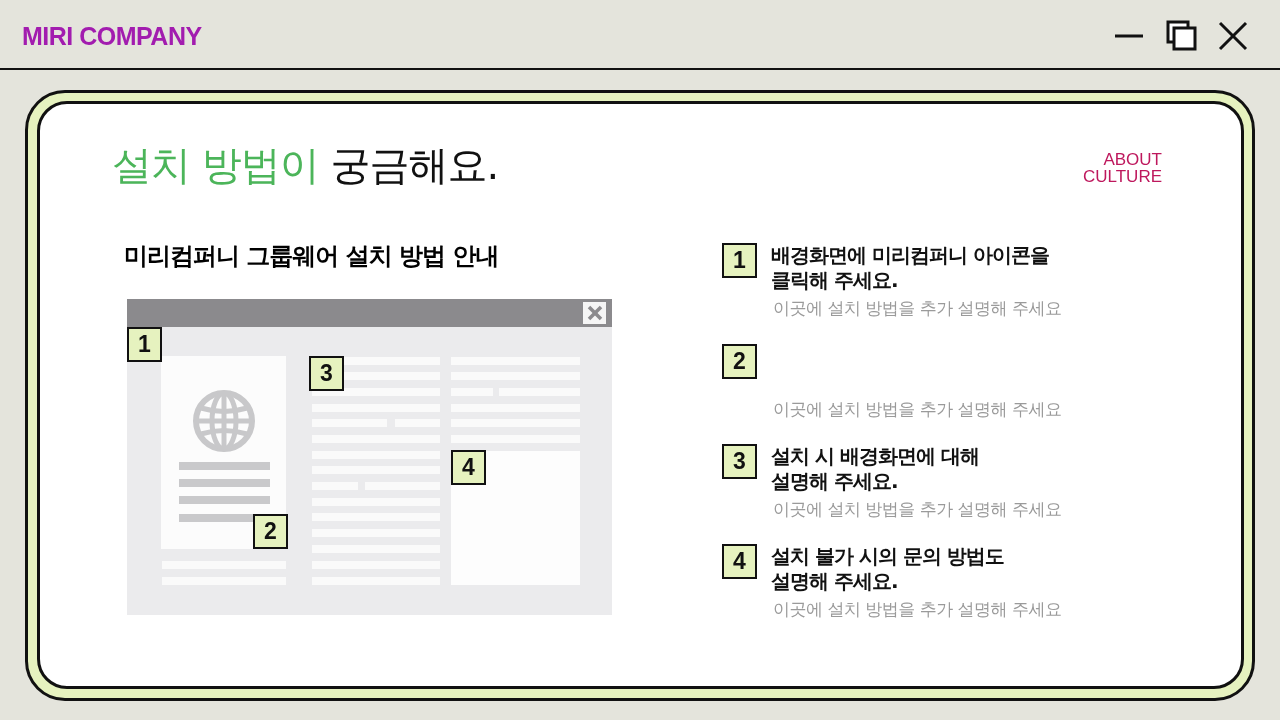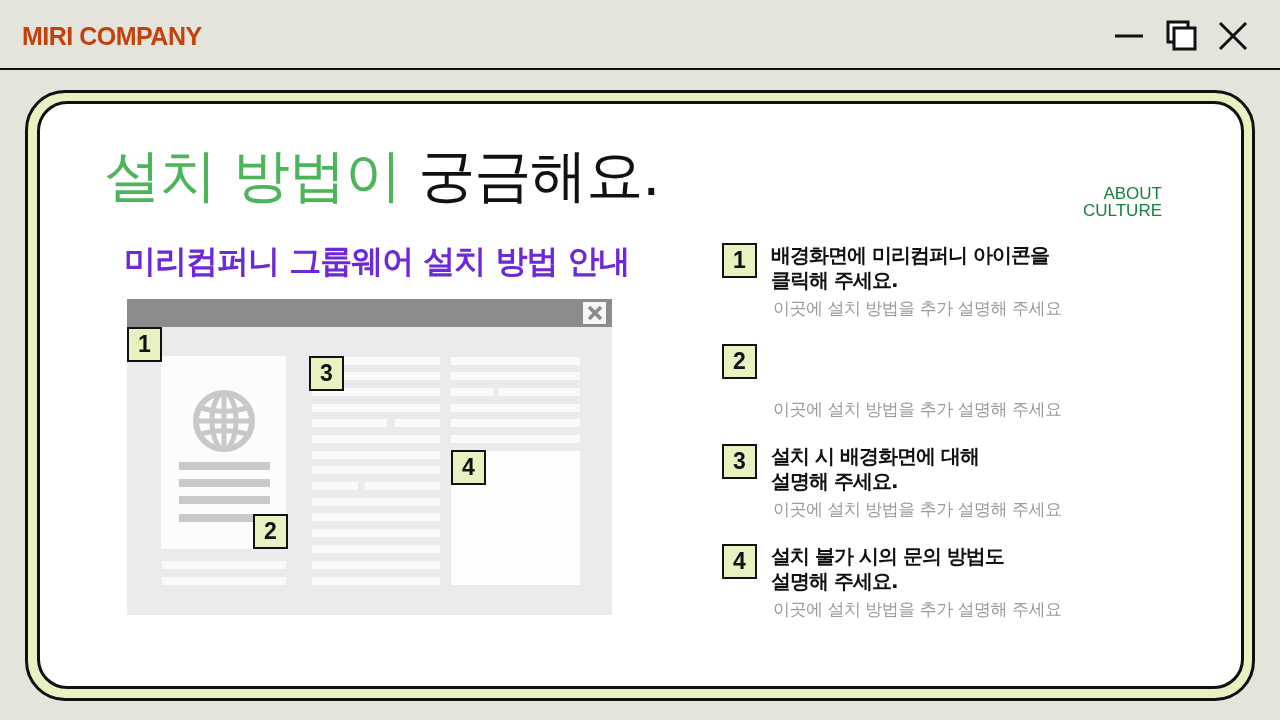--- a/index.html
+++ b/index.html
@@ -1,35 +1,35 @@
 <!DOCTYPE html>
 <html><head>
 <meta charset="utf-8">
 <style>
   * { box-sizing: border-box; margin: 0; padding: 0; }
   html, body { width: 1280px; height: 720px; overflow: hidden; }
   body { background: #e4e4dc; font-family: "DejaVu Sans", sans-serif; position: relative; color: #111; }
 
   .titlebar { position: absolute; left: 0; top: 0; width: 1280px; height: 70px; border-bottom: 2px solid #111; }
-  .brand { position: absolute; left: 22px; top: 22px; font-family: "Liberation Sans", sans-serif; font-weight: 700; font-size: 25px; letter-spacing: -0.5px; color: #c2410c; }
+  .brand { position: absolute; left: 22px; top: 22px; font-family: "Liberation Sans", sans-serif; font-weight: 700; font-size: 25px; letter-spacing: -0.5px; color: #a21caf; }
   .win-btn { position: absolute; top: 18px; width: 36px; height: 36px; cursor: pointer; }
   .win-min { left: 1111px; }
   .win-max { left: 1163px; }
   .win-close { left: 1215px; }
 
   .frame { position: absolute; left: 25px; top: 90px; width: 1230px; height: 611px; border: 3px solid #111; border-radius: 40px; background: #e6f2bf; }
   .card { position: absolute; left: 37px; top: 101px; width: 1207px; height: 588px; border: 3px solid #111; border-radius: 30px; background: #ffffff; }
 
-  .headline { position: absolute; left: 104px; top: 138px; font-family: "DejaVu Sans", sans-serif; font-size: 57px; font-weight: 400; letter-spacing: -1px; white-space: nowrap; }
+  .headline { position: absolute; left: 112px; top: 138px; font-family: "DejaVu Sans", sans-serif; font-size: 40px; font-weight: 400; letter-spacing: -1px; white-space: nowrap; }
   .headline .green { color: #4cb55a; }
   .headline .dark { color: #111; }
 
-  .about { position: absolute; left: 1060px; top: 151px; width: 102px; text-align: right; font-family: "Liberation Sans", sans-serif; font-size: 17px; line-height: 17px; color: #15803d; margin-top: 34px; }
+  .about { position: absolute; left: 1060px; top: 151px; width: 102px; text-align: right; font-family: "Liberation Sans", sans-serif; font-size: 17px; line-height: 17px; color: #be185d; }
 
-  .subtitle { position: absolute; left: 124px; top: 240px; font-size: 32px; font-weight: 700; letter-spacing: -1px; color: #6d28d9; white-space: nowrap; }
+  .subtitle { position: absolute; left: 124px; top: 240px; font-size: 24px; font-weight: 700; letter-spacing: -1px; color: #000000; white-space: nowrap; }
 
   
   .mock { position: absolute; left: 127px; top: 299px; width: 485px; height: 316px; background: #ebebed; }
   .mock-bar { position: absolute; left: 0; top: 0; width: 485px; height: 28px; background: #8b8a8d; }
   .mock-x { position: absolute; left: 583px; top: 302px; width: 23px; height: 22px; background: #f5f5f5; display: flex; align-items: center; justify-content: center; }
   .mock-left { position: absolute; left: 161px; top: 356px; width: 125px; height: 193px; background: #fcfcfc; }
   .gline { position: absolute; height: 8px; background: #c9c9cb; }
   .wline { position: absolute; height: 8px; background: #fafafa; }
   .mock-right { position: absolute; left: 451px; top: 451px; width: 129px; height: 134px; background: #fdfdfd; }
 

